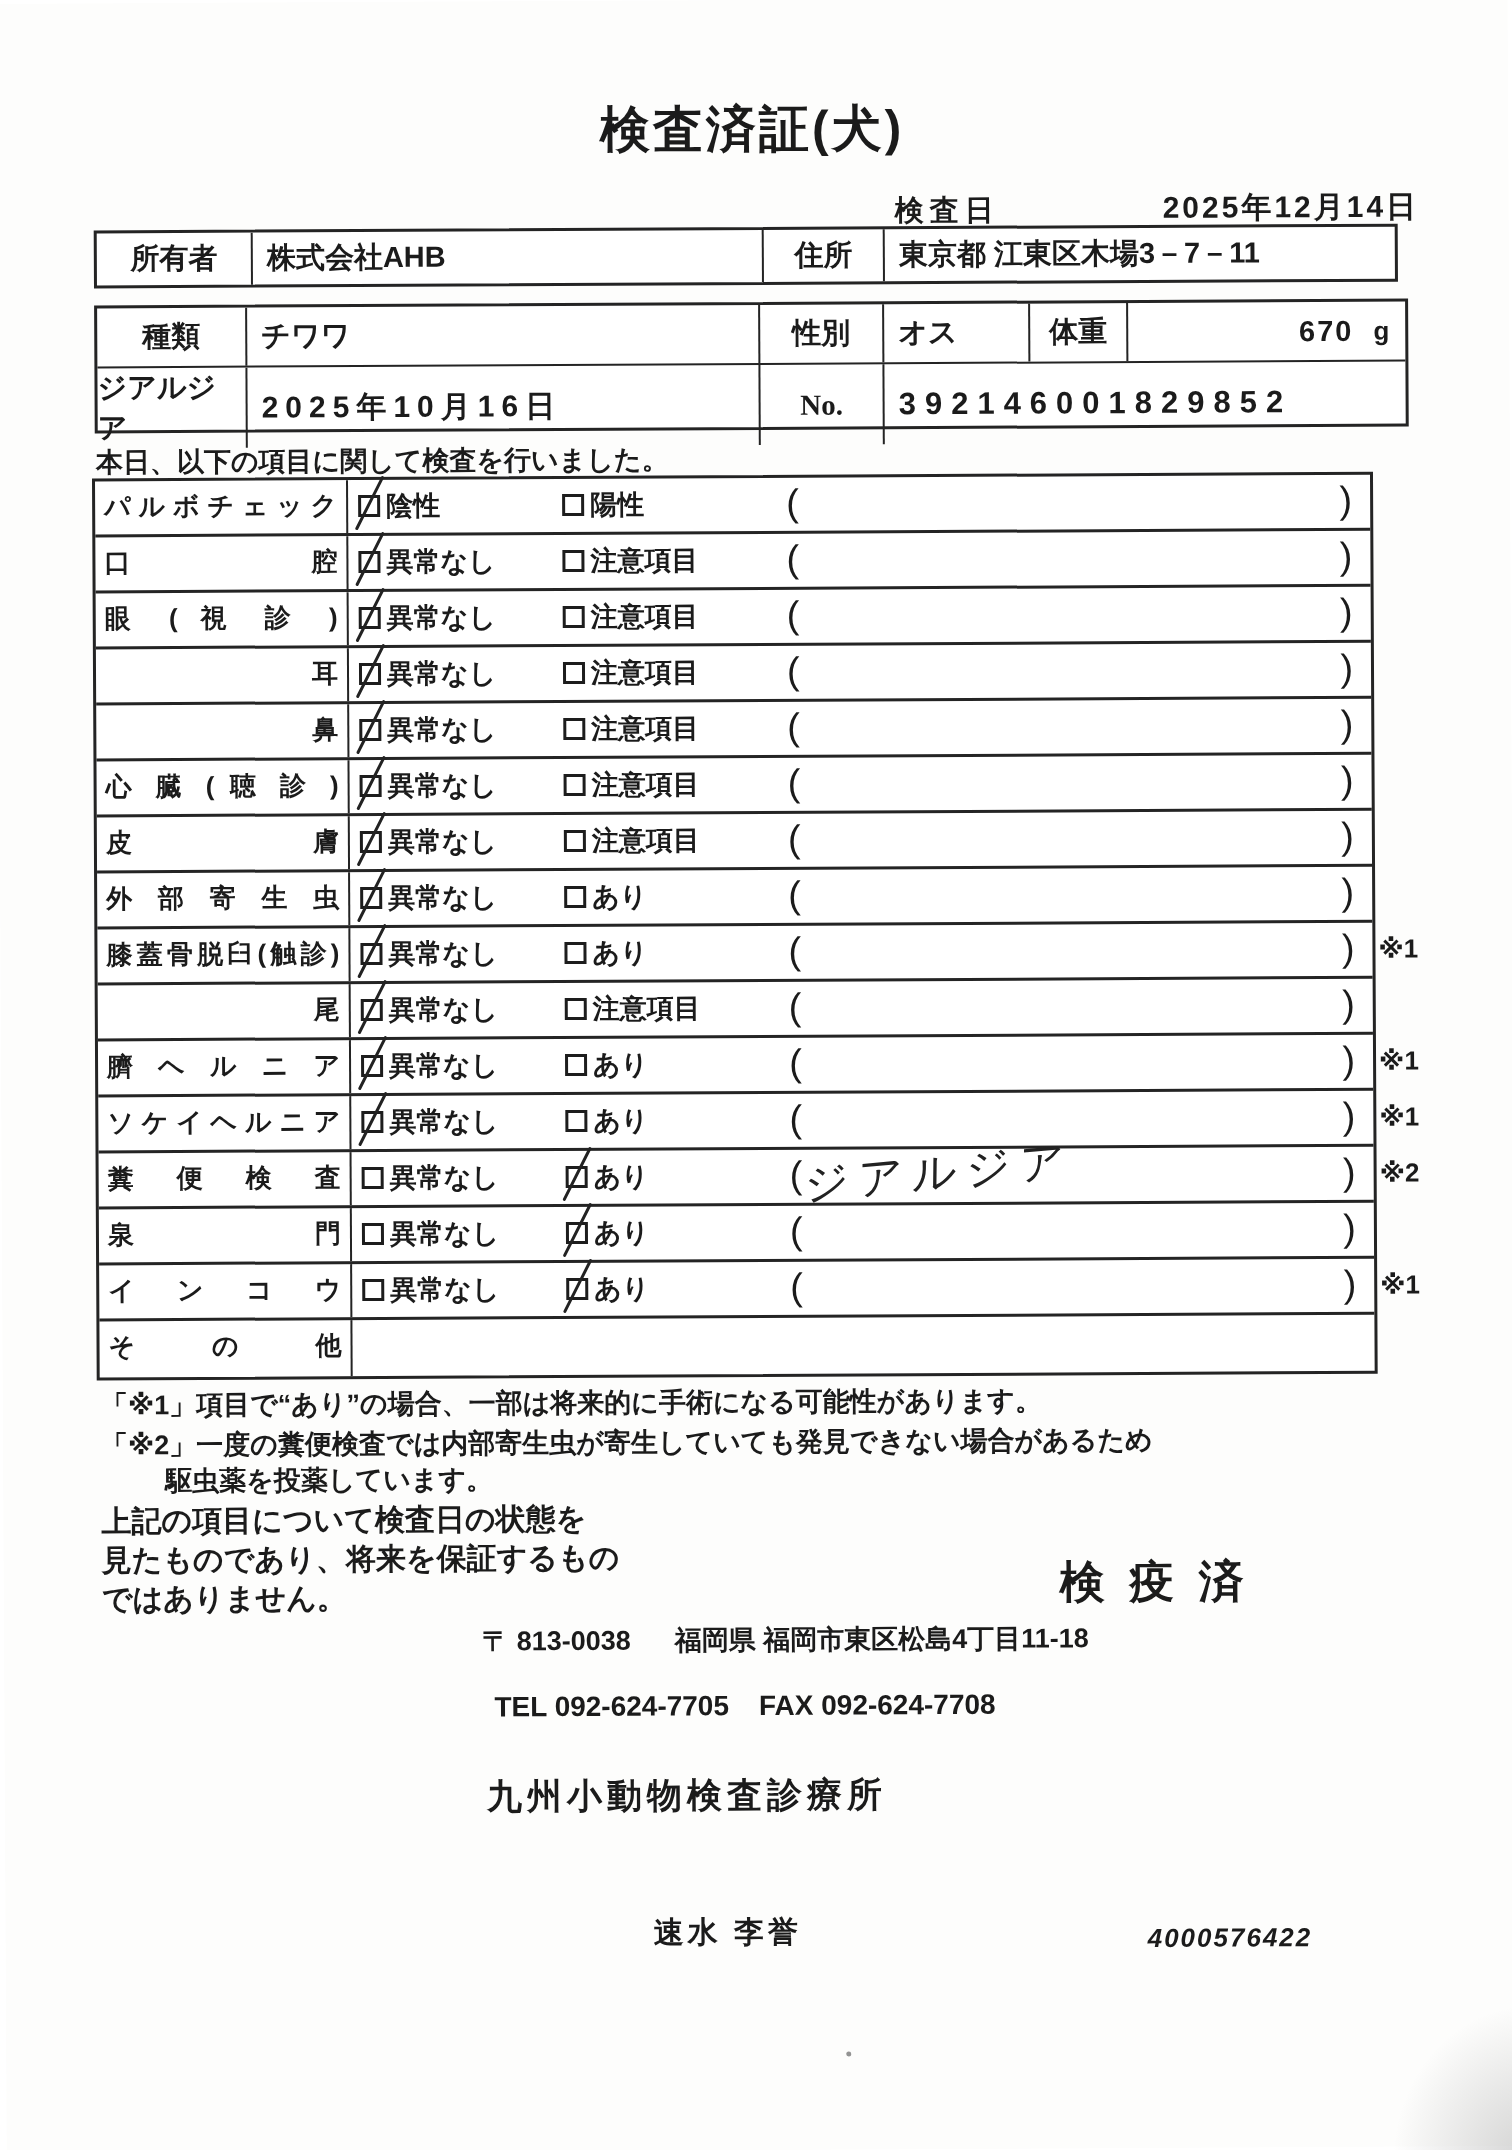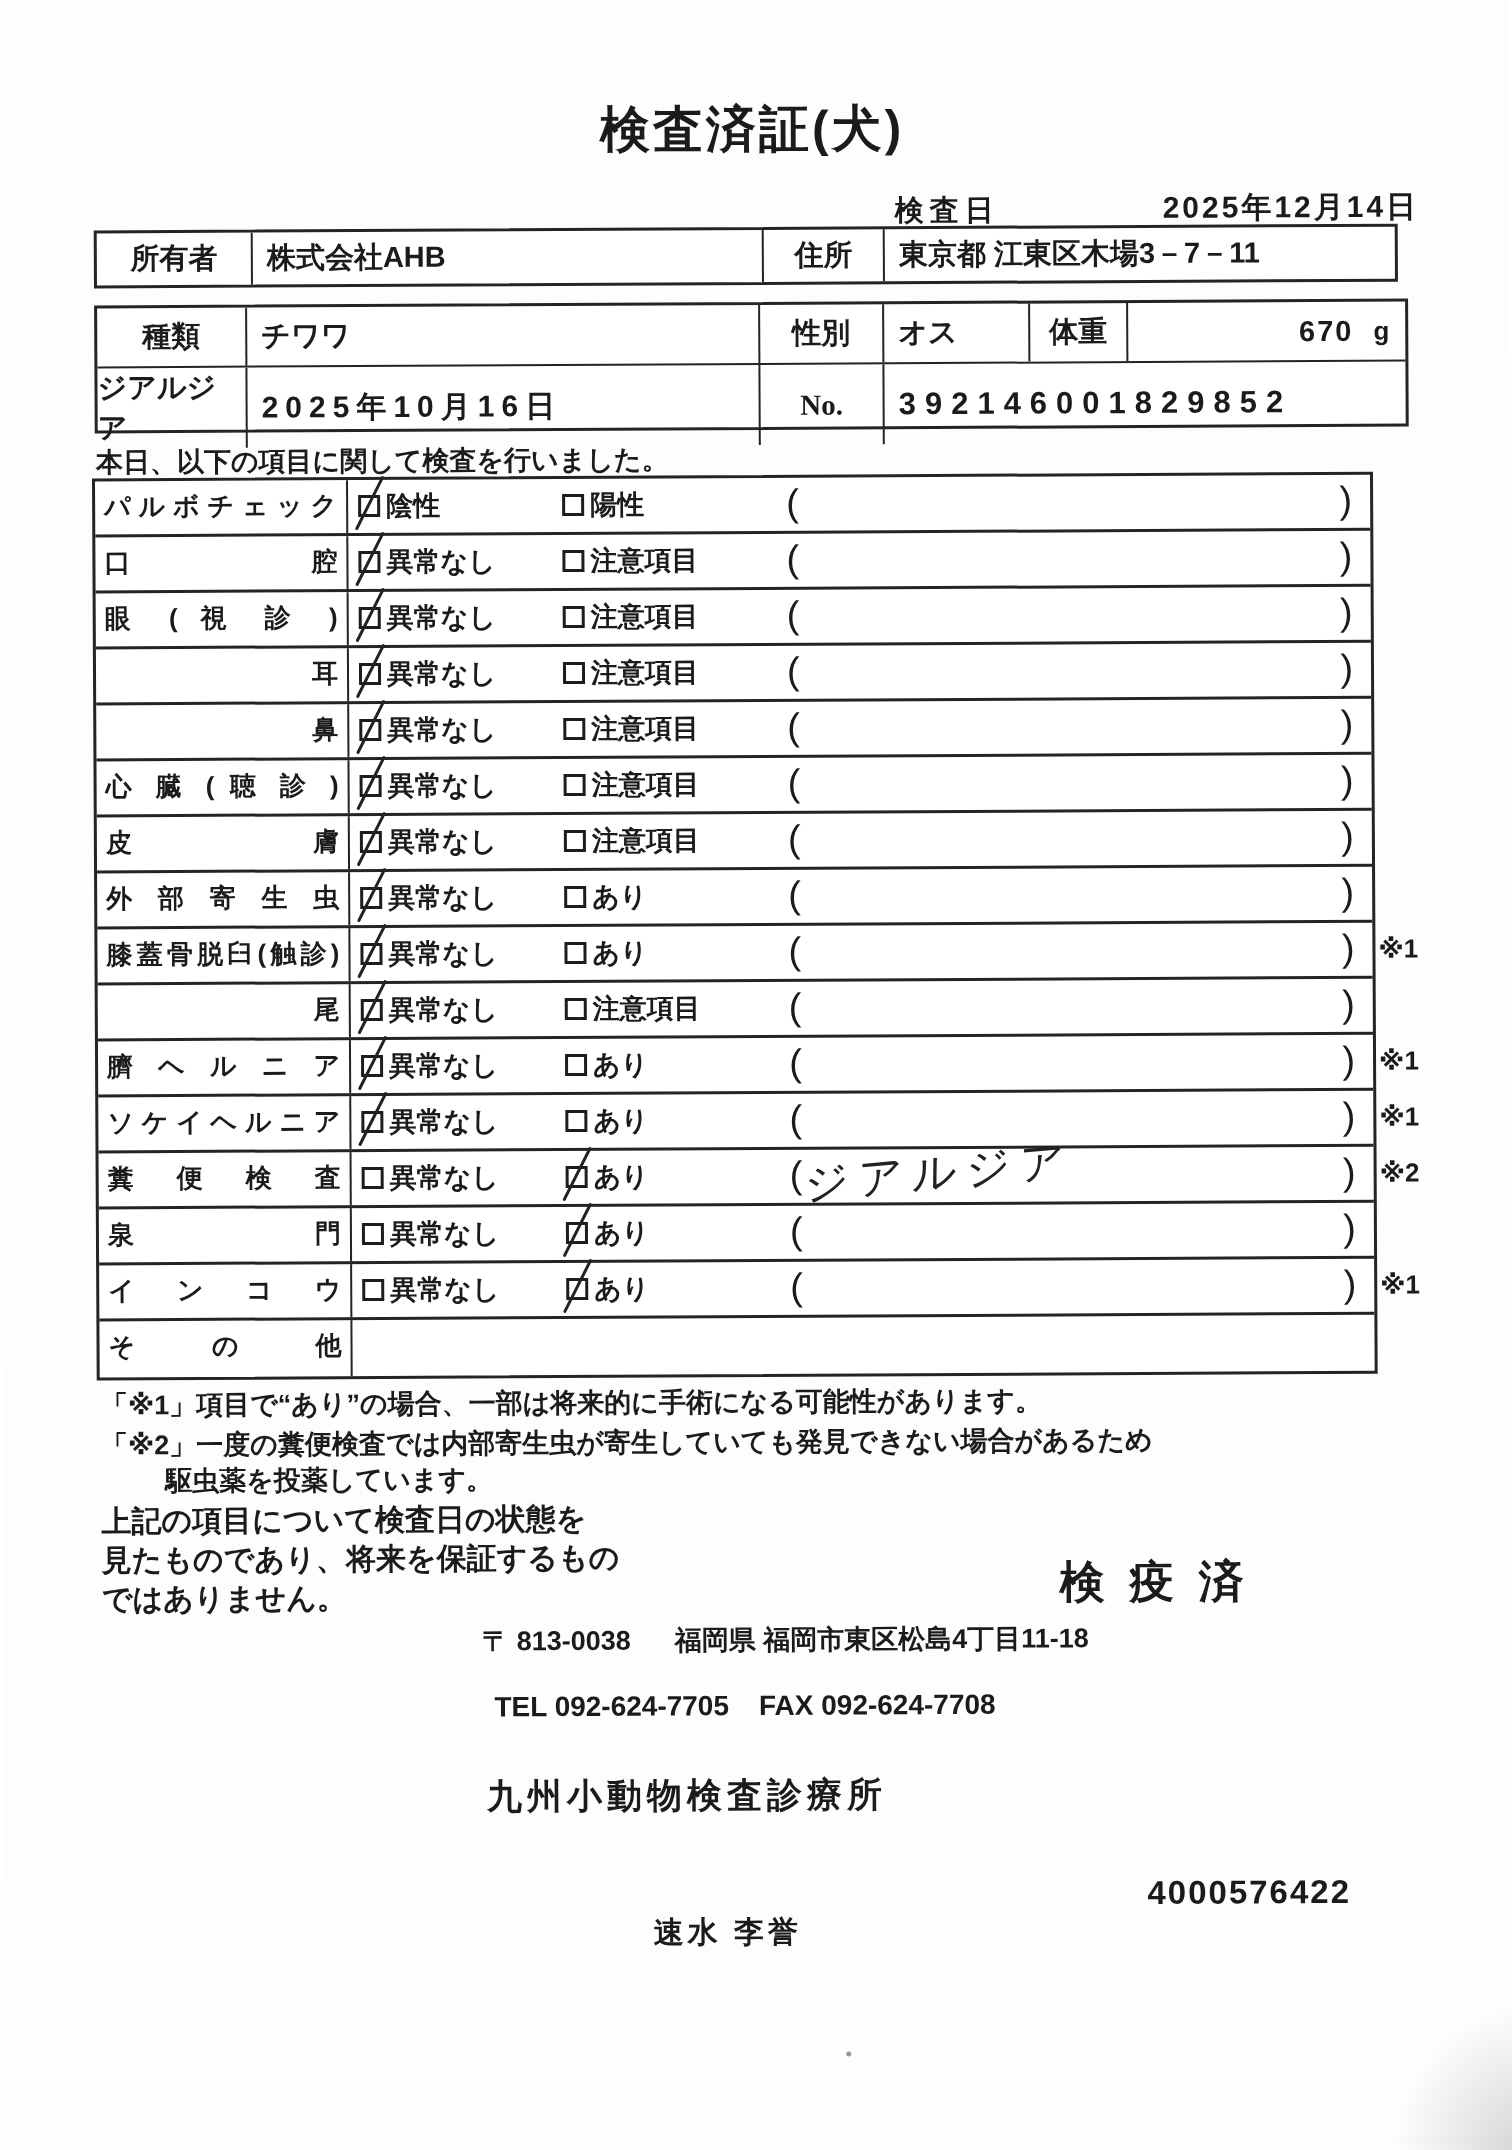--- a/index.html
+++ b/index.html
@@ -81,21 +81,21 @@
   .fn2a { position:absolute; top:1424px; left:98px; font-size:27px; font-weight:600; }
   .fn2b { position:absolute; top:1460px; left:162px; font-size:27px; font-weight:600; }
   .disclaimer { position:absolute; top:1498px; left:98px; font-size:30px; font-weight:700; line-height:39px; }
   .stamp { position:absolute; top:1554px; left:1056px; font-size:45px; font-weight:600; letter-spacing:6px; }
   .zip-line { position:absolute; top:1622px; left:478px; font-size:27px; font-weight:600; }
   .zip-line .gap { display:inline-block; width:44px; }
   .tel-line { position:absolute; top:1690px; left:490px; font-size:28px; font-weight:600; }
   .tel-line .gap { display:inline-block; width:30px; }
   .clinic { position:absolute; top:1772px; left:482px; font-size:35px; font-weight:600; letter-spacing:5px; }
   .vet { position:absolute; top:1912px; left:648px; font-size:30px; font-weight:600; letter-spacing:4px; }
-  .code { position:absolute; top:1876px; left:1142px; font-size:33px; font-weight:600; letter-spacing:2px; }
+  .code { position:absolute; top:1925px; left:1142px; font-size:26px; font-weight:600; letter-spacing:2px;font-style:italic; }
 
   
   .corner-shadow { position:absolute; right:-12px; bottom:-16px; width:150px; height:170px;
     background:radial-gradient(ellipse at bottom right, rgba(110,110,110,.30), transparent 65%); }
   .speck { position:absolute; top:2052px; left:840px; width:5px; height:5px; border-radius:50%; background:rgba(60,60,60,.55); }
 </style>
 </head>
 <body>
 
 <div id="sheet">

